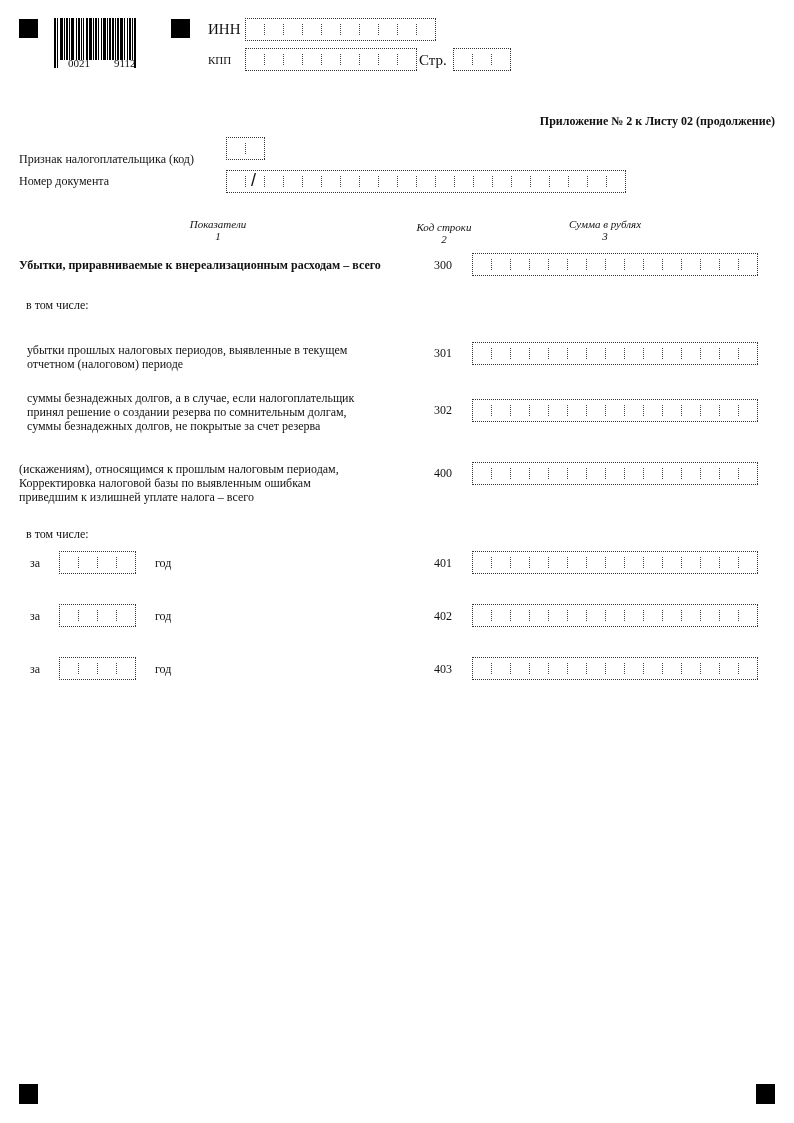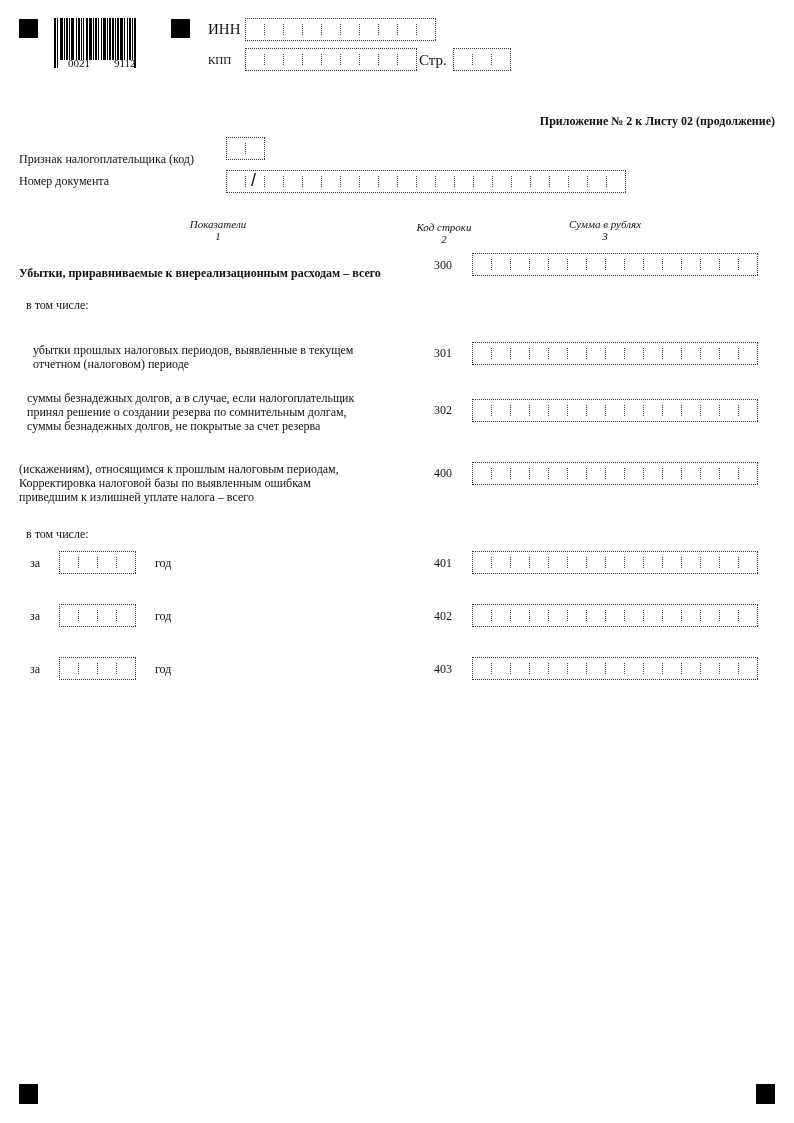--- a/index.html
+++ b/index.html
@@ -168,21 +168,21 @@
 </div>
 <div class="txt ital" style="left:404px;top:221px;width:80px;text-align:center;">
   <div>Код строки</div>
   <div>2</div>
 </div>
 <div class="txt ital" style="left:545px;top:218px;width:120px;">
   <div>Сумма в рублях</div>
   <div>3</div>
 </div>
 
-<div class="txt bold" style="left:19px;top:266px;">Убытки, приравниваемые к внереализационным расходам – всего</div>
+<div class="txt bold" style="left:19px;top:258px;">Убытки, приравниваемые к внереализационным расходам – всего</div>
 <div class="txt" style="left:434px;top:258px;">300</div>
 <div class="field sum" style="left:472px;top:253px;">
     <div class="cell inner"></div>
     <div class="cell inner"></div>
     <div class="cell inner"></div>
     <div class="cell inner"></div>
     <div class="cell inner"></div>
     <div class="cell inner"></div>
     <div class="cell inner"></div>
     <div class="cell inner"></div>
@@ -190,21 +190,21 @@
     <div class="cell inner"></div>
     <div class="cell inner"></div>
     <div class="cell inner"></div>
     <div class="cell inner"></div>
     <div class="cell inner"></div>
     <div class="cell last"></div>
   </div>
 
 <div class="txt" style="left:26px;top:298px;">в том числе:</div>
 
-<div class="txt" style="left:27px;top:343px;margin-left:6px;">
+<div class="txt" style="left:27px;top:343px;">
   <div>убытки прошлых налоговых периодов, выявленные в текущем</div>
   <div>отчетном (налоговом) периоде</div>
 </div>
 <div class="txt" style="left:434px;top:346px;">301</div>
 <div class="field sum" style="left:472px;top:342px;">
     <div class="cell inner"></div>
     <div class="cell inner"></div>
     <div class="cell inner"></div>
     <div class="cell inner"></div>
     <div class="cell inner"></div>

